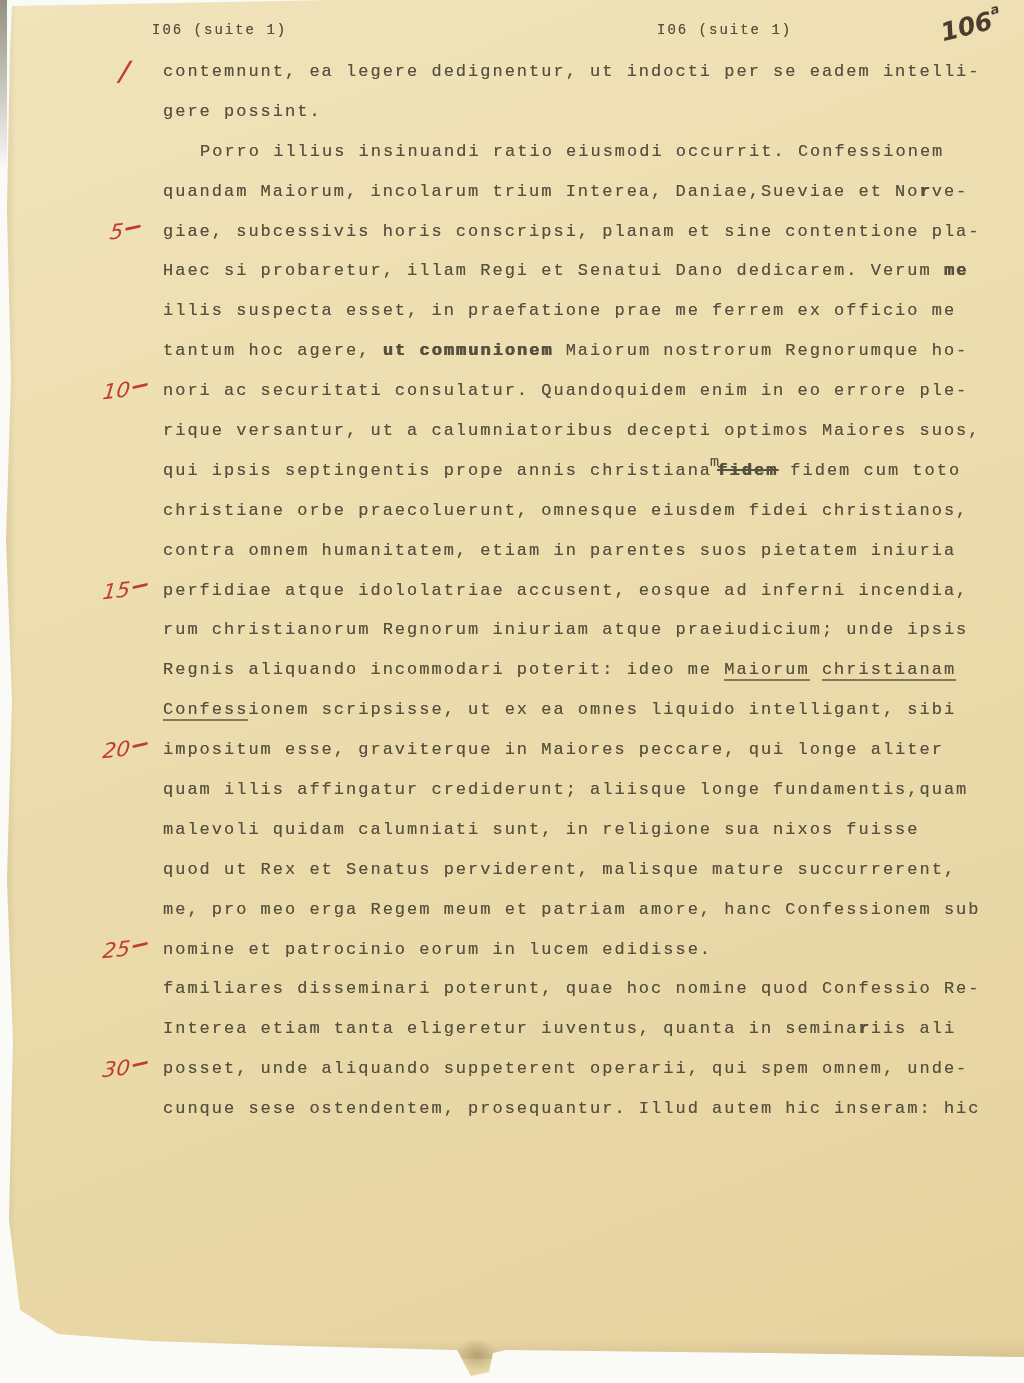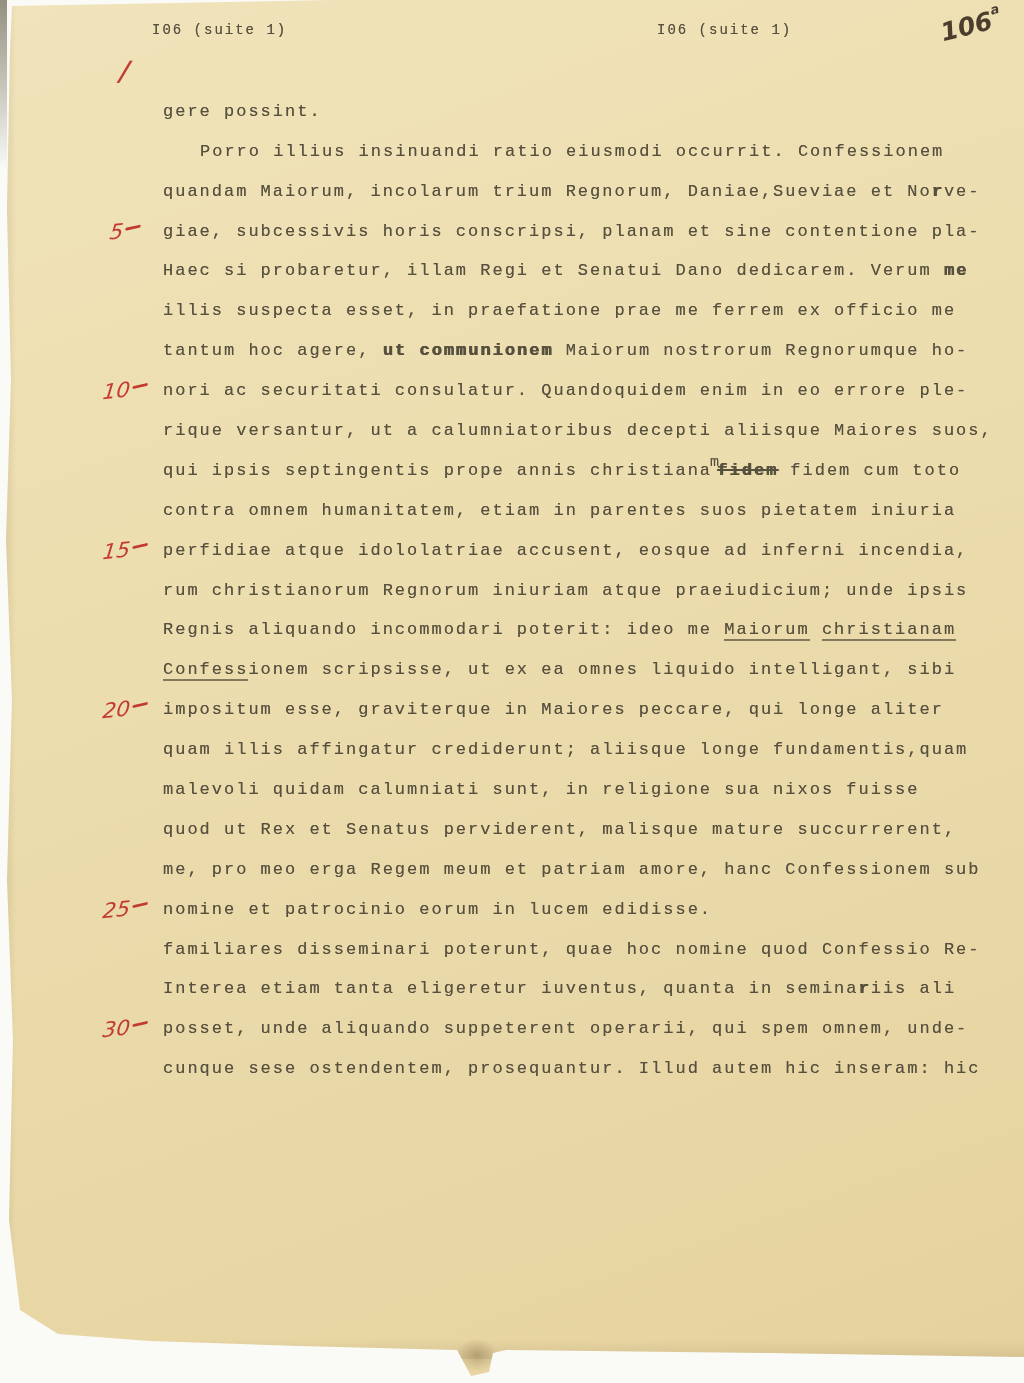--- a/index.html
+++ b/index.html
@@ -113,31 +113,32 @@
   <div class="edge-bottom"></div>
   <div class="tear-shade"></div>
 
   <div class="header">
     <span class="header-left">I06 (suite 1)</span>
     <span class="header-right">I06 (suite 1)</span>
     <span class="annotation"><span>106</span><sup>a</sup></span>
   </div>
 
   <div class="body-text" id="lines">
-      <div class="line"><span class="margin-num slash">/</span></div>
+      <div class="line"><span class="margin-num slash">/</span><span class="text"><span>contemnunt, ea legere dedignentur, ut indocti per se eadem intelli-</span></span></div>
       <div class="line"><span class="text"><span>gere possint.</span></span></div>
       <div class="line indent"><span class="text"><span>Porro illius insinuandi ratio eiusmodi occurrit. Confessionem</span></span></div>
-      <div class="line"><span class="text"><span>quandam Maiorum, incolarum trium Regnorum, Daniae,Sueviae et No</span><span class="seg-b">r</span><span>ve-</span></span></div>
+      <div class="line"><span class="text"><span>quandam Maiorum, incolarum trium Interea, Daniae,Sueviae et No</span><span class="seg-b">r</span><span>ve-</span></span></div>
       <div class="line"><span class="margin-num with-dash">5</span><span class="text"><span>giae, subcessivis horis conscripsi, planam et sine contentione pla-</span></span></div>
       <div class="line"><span class="text"><span>Haec si probaretur, illam Regi et Senatui Dano dedicarem. Verum </span><span class="seg-b">me</span></span></div>
       <div class="line"><span class="text"><span>illis suspecta esset, in praefatione prae me ferrem ex officio me</span></span></div>
       <div class="line"><span class="text"><span>tantum hoc agere, </span><span class="seg-b">ut communionem</span><span> Maiorum nostrorum Regnorumque ho-</span></span></div>
       <div class="line"><span class="margin-num with-dash">10</span><span class="text"><span>nori ac securitati consulatur. Quandoquidem enim in eo errore ple-</span></span></div>
-      <div class="line"><span class="text"><span>rique versantur, ut a calumniatoribus decepti aliisque Maiores suos,</span></span></div>
+      <div class="line"><span class="text"><span>rique versantur, ut a calumniatoribus decepti optimos Maiores suos,</span></span></div>
       <div class="line"><span class="text"><span>qui ipsis septingentis prope annis christiana</span><span class="seg-sup">m</span><span class="seg-x">fidem</span><span> fidem cum toto</span></span></div>
+      <div class="line"><span class="text"><span>christiane orbe praecoluerunt, omnesque eiusdem fidei christianos,</span></span></div>
       <div class="line"><span class="text"><span>contra omnem humanitatem, etiam in parentes suos pietatem iniuria</span></span></div>
       <div class="line"><span class="margin-num with-dash">15</span><span class="text"><span>perfidiae atque idololatriae accusent, eosque ad inferni incendia,</span></span></div>
       <div class="line"><span class="text"><span>rum christianorum Regnorum iniuriam atque praeiudicium; unde ipsis</span></span></div>
       <div class="line"><span class="text"><span>Regnis aliquando incommodari poterit: ideo me </span><span class="seg-u">Maiorum</span><span> </span><span class="seg-u">christianam</span></span></div>
       <div class="line"><span class="text"><span class="seg-u">Confess</span><span>ionem scripsisse, ut ex ea omnes liquido intelligant, sibi</span></span></div>
       <div class="line"><span class="margin-num with-dash">20</span><span class="text"><span>impositum esse, graviterque in Maiores peccare, qui longe aliter</span></span></div>
       <div class="line"><span class="text"><span>quam illis affingatur crediderunt; aliisque longe fundamentis,quam</span></span></div>
       <div class="line"><span class="text"><span>malevoli quidam calumniati sunt, in religione sua nixos fuisse</span></span></div>
       <div class="line"><span class="text"><span>quod ut Rex et Senatus perviderent, malisque mature succurrerent,</span></span></div>
       <div class="line"><span class="text"><span>me, pro meo erga Regem meum et patriam amore, hanc Confessionem sub</span></span></div>

